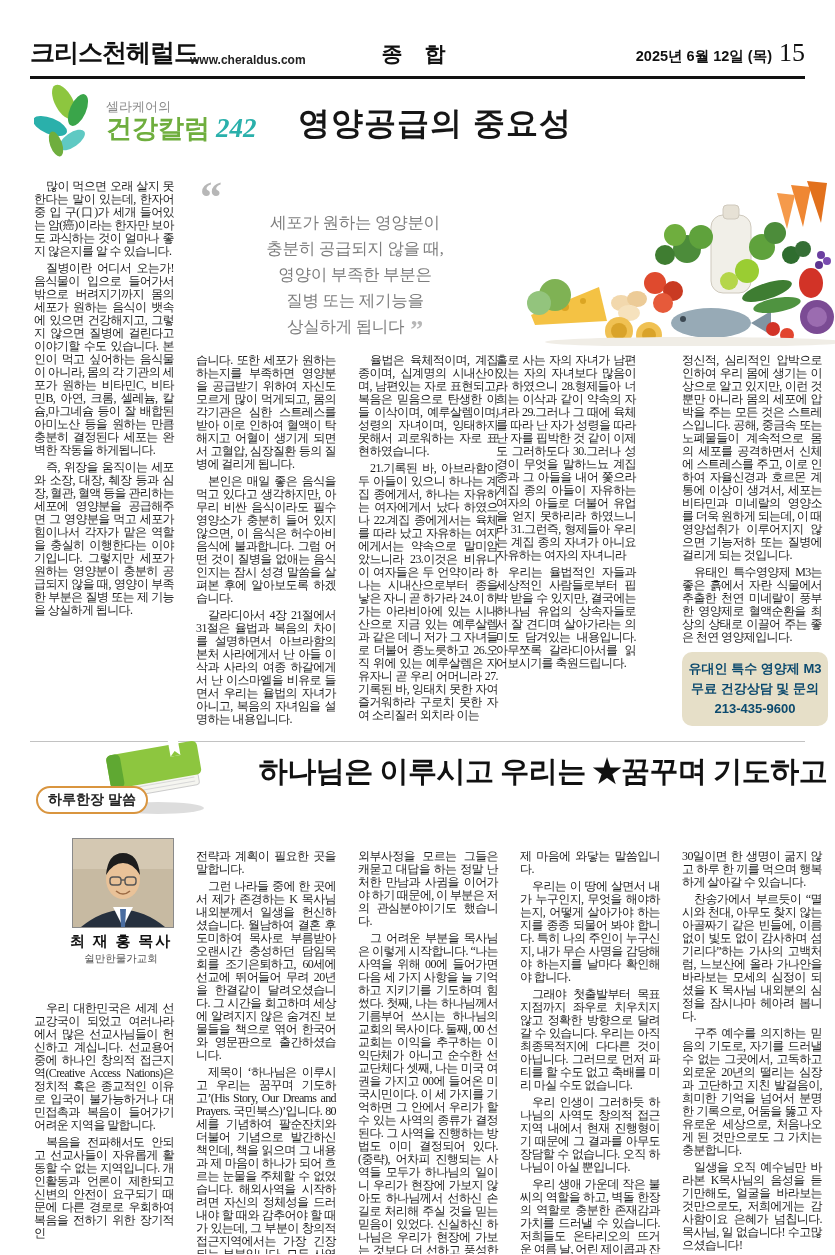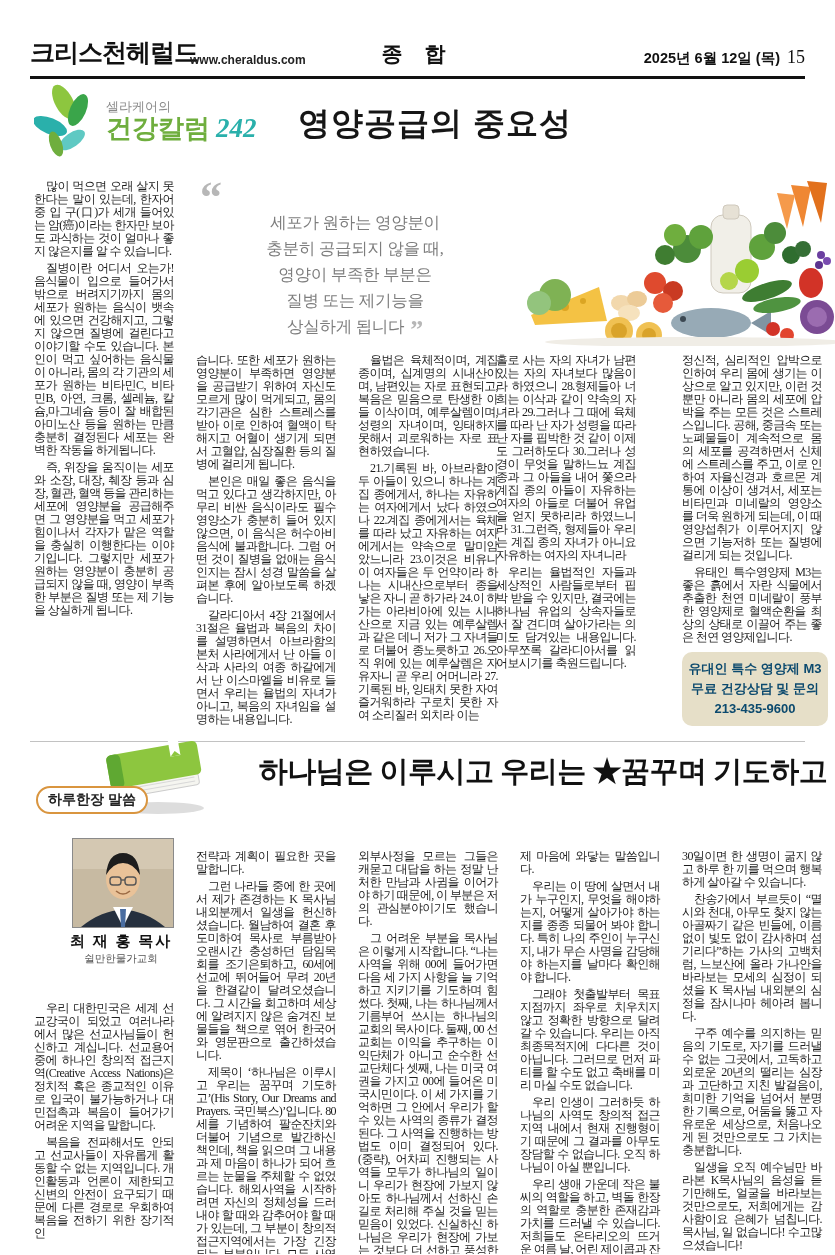--- a/index.html
+++ b/index.html
@@ -8,21 +8,21 @@
   
   .hdr{position:absolute;top:36px;left:30px;width:775px;height:40px;border-bottom:3px solid #111;}
   .masthead{position:absolute;left:0;bottom:7px;font-family:"Liberation Sans",sans-serif;
             font-weight:900;font-size:25px;letter-spacing:-1px;color:#111;}
   .website{position:absolute;left:160px;bottom:9px;font-family:"Liberation Sans",sans-serif;
            font-weight:700;font-size:12px;color:#222;}
   .section{position:absolute;left:0;right:0;bottom:8px;text-align:center;font-family:"Liberation Sans",sans-serif;
            font-weight:900;font-size:21px;letter-spacing:8px;color:#111;}
   .dateblk{position:absolute;right:0;bottom:8px;font-family:"Liberation Sans",sans-serif;
            font-weight:700;font-size:14.5px;color:#111;}
-  .pagenum{font-family:"Liberation Serif",serif;font-weight:400;font-size:18px;margin-left:7px;}
+  .pagenum{font-family:"Liberation Serif",serif;font-weight:400;font-size:26px;margin-left:7px;}
   
   .logo{position:absolute;top:84px;left:34px;display:flex;align-items:center;}
   .logo-text{margin-left:6px;line-height:1.1;}
   .logo-l1{font-family:"Liberation Sans",sans-serif;font-size:13px;color:#8a8a8a;}
   .logo-l2{font-family:"Liberation Sans",sans-serif;font-weight:900;font-size:26px;color:#6fae3e;}
   .logo-num{font-family:"Liberation Serif",serif;font-style:italic;font-weight:700;font-size:27px;color:#2ab0ab;margin-left:6px;}
   
   .a1-title{position:absolute;top:102px;left:60px;width:750px;text-align:center;
             font-family:"Liberation Sans",sans-serif;font-weight:900;font-size:32px;letter-spacing:1px;color:#161616;}
   .quote{position:absolute;top:186px;left:196px;width:318px;height:162px;text-align:center;}
@@ -156,21 +156,21 @@
     </svg>
   </div>
 
   <div class="col c-a1-first" style="left:30px">
     <p class="ind">많이 먹으면 오래 살지 못한다는 말이 있는데, 한자어 중 입 구(口)가 세개 들어있는 암(癌)이라는 한자만 보아도 과식하는 것이 얼마나 좋지 않은지를 알 수 있습니다.</p>
     <p class="ind">질병이란 어디서 오는가! 음식물이 입으로 들어가서 밖으로 버려지기까지 몸의 세포가 원하는 음식이 뱃속에 있으면 건강해지고, 그렇지 않으면 질병에 걸린다고 이야기할 수도 있습니다. 본인이 먹고 싶어하는 음식물이 아니라, 몸의 각 기관의 세포가 원하는 비타민C, 비타민B, 아연, 크롬, 셀레늄, 칼슘,마그네슘 등이 잘 배합된 아미노산 등을 원하는 만큼 충분히 결정된다 세포는 완벽한 작동을 하게됩니다.</p>
     <p class="ind">즉, 위장을 움직이는 세포와 소장, 대장, 췌장 등과 심장, 혈관, 혈액 등을 관리하는 세포에 영양분을 공급해주면 그 영양분을 먹고 세포가 힘이나서 각자가 맡은 역할을 충실히 이행한다는 이야기입니다. 그렇지만 세포가 원하는 영양분이 충분히 공급되지 않을 때, 영양이 부족한 부분은 질병 또는 제 기능을 상실하게 됩니다.</p>
 
   </div>
   <div class="col c-a1" style="left:192px">
-    <p>습니다. 또한 세포가 원하는 영양분이 부족하면 영양분을 공급받기 위하여 자신도 모르게 많이 먹게되고, 몸의 각기관은 심한 스트레스를 받아 이로 인하여 혈액이 탁해지고 어혈이 생기게 되면서 고혈압, 심장질환 등의 질병에 걸리게 됩니다.</p>
+    <p>습니다. 또한 세포가 원하는 하는지를 부족하면 영양분을 공급받기 위하여 자신도 모르게 많이 먹게되고, 몸의 각기관은 심한 스트레스를 받아 이로 인하여 혈액이 탁해지고 어혈이 생기게 되면서 고혈압, 심장질환 등의 질병에 걸리게 됩니다.</p>
     <p class="ind">본인은 매일 좋은 음식을 먹고 있다고 생각하지만, 아무리 비싼 음식이라도 필수 영양소가 충분히 들어 있지 않으면, 이 음식은 허수아비 음식에 불과합니다. 그럼 어떤 것이 질병을 없애는 음식인지는 잠시 성경 말씀을 살펴본 후에 알아보도록 하겠습니다.</p>
     <p class="ind">갈라디아서 4장 21절에서 31절은 율법과 복음의 차이를 설명하면서 아브라함의 본처 사라에게서 난 아들 이삭과 사라의 여종 하갈에게서 난 이스마엘을 비유로 들면서 우리는 율법의 자녀가 아니고, 복음의 자녀임을 설명하는 내용입니다.</p>
   </div>
   <div class="col c-a1" style="left:354px">
     <p class="ind">율법은 육체적이며, 계집종이며, 십계명의 시내산이며, 남편있는 자로 표현되고, 복음은 믿음으로 탄생한 아들 이삭이며, 예루살렘이며, 성령의 자녀이며, 잉태하지 못해서 괴로워하는 자로 표현하였습니다.</p>
     <p class="ind">21.기록된 바, 아브라함이 두 아들이 있으니 하나는 계집 종에게서, 하나는 자유하는 여자에게서 났다 하였으나 22.계집 종에게서는 육체를 따라 났고 자유하는 여자에게서는 약속으로 말미암았느니라 23.이것은 비유니 이 여자들은 두 언약이라 하나는 시내산으로부터 종을 낳은 자니 곧 하가라 24.이 하가는 아라비아에 있는 시내산으로 지금 있는 예루살렘과 같은 데니 저가 그 자녀들로 더불어 종노릇하고 26.오직 위에 있는 예루살렘은 자유자니 곧 우리 어머니라 27.기록된 바, 잉태치 못한 자여 즐거워하라 구로치 못한 자여 소리질러 외치라 이는</p>
   </div>
   <div class="col c-a1" style="left:492px">
     <p>홀로 사는 자의 자녀가 남편 있는 자의 자녀보다 많음이라 하였으니 28.형제들아 너희는 이삭과 같이 약속의 자녀라 29.그러나 그 때에 육체를 따라 난 자가 성령을 따라 난 자를 핍박한 것 같이 이제도 그러하도다 30.그러나 성경이 무엇을 말하느뇨 계집 종과 그 아들을 내어 쫓으라 계집 종의 아들이 자유하는 여자의 아들로 더불어 유업을 얻지 못하리라 하였느니라 31.그런즉, 형제들아 우리는 계집 종의 자녀가 아니요 자유하는 여자의 자녀니라</p>
     <p class="ind">우리는 율법적인 자들과 세상적인 사람들로부터 핍박 받을 수 있지만, 결국에는 하나님 유업의 상속자들로서 잘 견디며 살아가라는 의미도 담겨있는 내용입니다. 아무쪼록 갈라디아서를 읽어보시기를 축원드립니다.</p>

